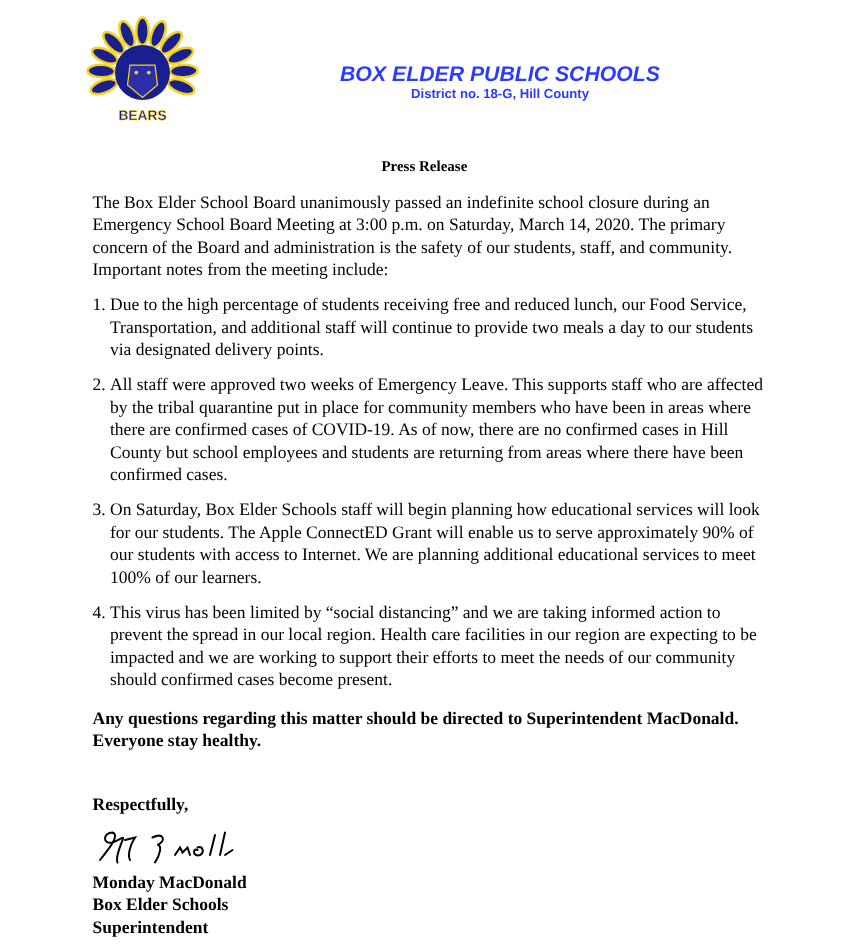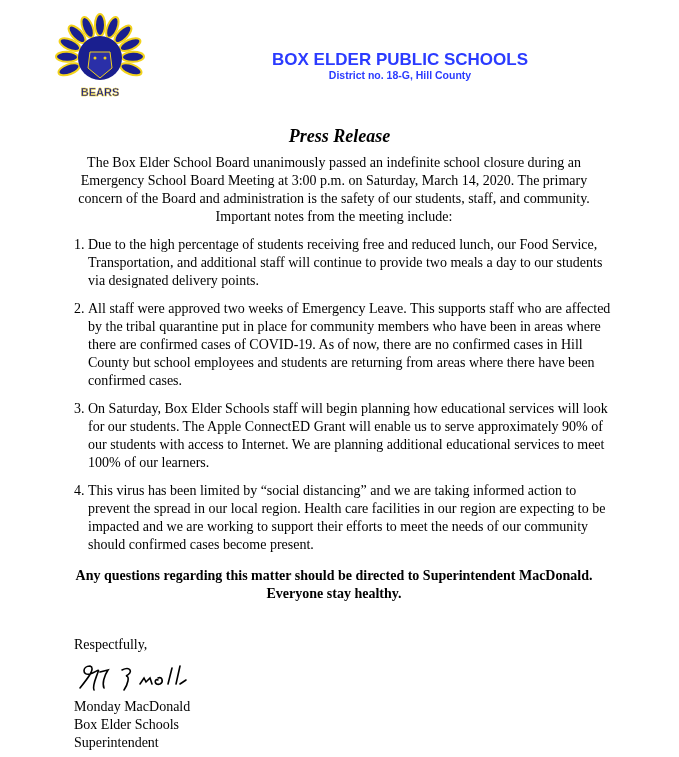--- a/index.html
+++ b/index.html
@@ -1,32 +1,32 @@
 <!DOCTYPE html>
 <html><head>
 <meta charset="utf-8">
 <style>
   html, body { margin:0; padding:0; background:#ffffff; }
   body { width:679px; height:757px; position:relative; overflow:hidden;
          font-family:"Liberation Serif", serif; color:#000; }
-  .logo { position:absolute; left:52px; top:12px; width:96px; height:88px; }
+  .logo { position:absolute; left:66px; top:12px; width:96px; height:88px; }
   .letterhead { position:absolute; left:255px; top:50px; width:290px; text-align:center;
                 font-family:"Liberation Sans", sans-serif; color:#2b3bff; font-weight:bold; }
-  .lh-title { font-size:17px; line-height:19px; }
+  .lh-title { font-size:17px; line-height:19px;font-style:italic; }
   .lh-sub { font-size:10.5px; line-height:13px; }
   .doc-title { position:absolute; left:0; width:679px; top:126px; text-align:center;
-               font-weight:bold; font-size:18px;font-style:italic; }
-  .body-text { position:absolute; left:64px; width:540px; font-size:14px; line-height:18px;text-align:center; }
+               font-weight:bold; font-size:12px; }
+  .body-text { position:absolute; left:74px; width:540px; font-size:14px; line-height:18px; }
   .intro { top:154px; }
   .list { position:absolute; left:74px; top:236px; width:540px; margin:0; padding:0; list-style:none;
           font-size:14px; line-height:18px; }
   .list li { position:relative; padding-left:14px; margin-bottom:10px; }
   .list li .num { position:absolute; left:0; top:0; }
   .closing { top:567px;font-weight:bold; }
-  .sig-block { position:absolute; left:74px; top:636px; font-size:14px; line-height:18px; }
+  .sig-block { position:absolute; left:74px; top:636px; font-size:14px; line-height:18px;font-weight:bold; }
   .signature { display:block; height:38px; width:140px; margin:4px 0 2px 0; }
 </style>
 </head>
 <body>
 
 <div class="logo">
   <svg width="96" height="88" viewBox="0 0 96 88">
     <g>
       <g transform="translate(48,46)">
         <g fill="#1a1f8f" stroke="#f2d21b" stroke-width="2">

